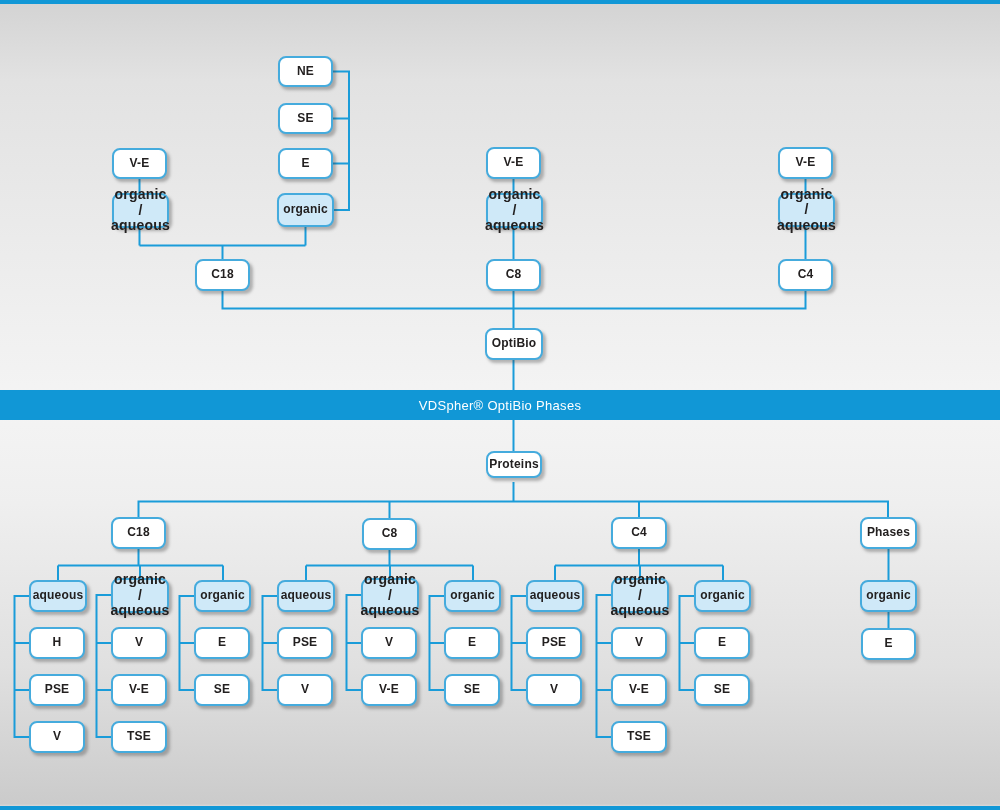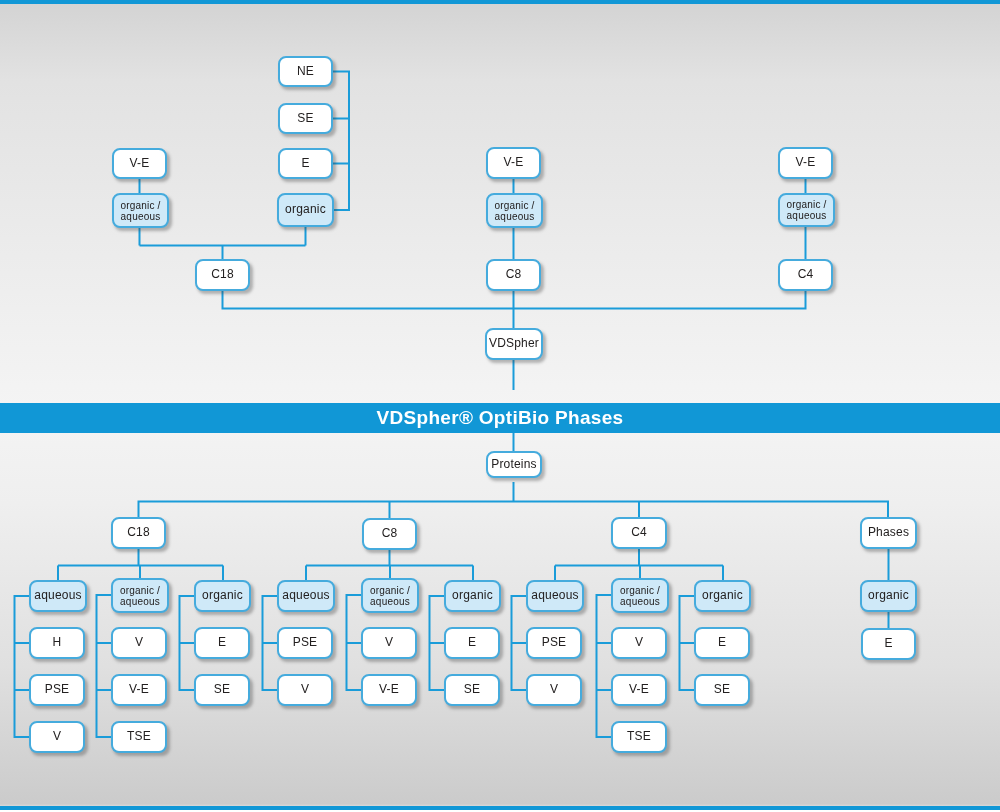--- a/index.html
+++ b/index.html
@@ -10,30 +10,30 @@
   }
   .stripe{position:absolute;left:0;width:1000px;background:#1197d6;}
   .stripe.top{top:0;height:4px;}
   .stripe.bottom{top:806px;height:4px;}
   .bottom-white{position:absolute;left:0;top:810px;width:1000px;height:2px;background:#ffffff;}
   svg.lines{position:absolute;left:0;top:0;z-index:1;}
   .n{
     position:absolute;z-index:2;box-sizing:border-box;
     background:#ffffff;border:2px solid #45abdd;border-radius:8px;
     display:flex;align-items:center;justify-content:center;
-    font-size:12px;font-weight:normal;color:#232020;text-align:center;
+    font-size:12px;font-weight:bold;color:#232020;text-align:center;
     box-shadow:2.5px 3px 3px rgba(60,60,60,0.35);
     line-height:1.1;letter-spacing:0.2px;
   }
   .hl{background:#cfe9f8;}
-  .two{white-space:pre-line;font-size:10px;}
+  .two{white-space:pre-line;font-size:14px;}
   #banner{
     position:absolute;left:0;top:390px;width:1000px;height:30px;z-index:2;
     background:#1197d6;color:#ffffff;display:flex;align-items:center;justify-content:center;
-    font-size:19px;font-weight:bold;letter-spacing:0.3px;margin-top:13px;
+    font-size:13px;font-weight:normal;letter-spacing:0.3px;
   }
 </style>
 </head>
 <body>
 
 <div id="canvas">
   <div class="stripe top"></div>
 
   <svg class="lines" width="1000" height="812">
     <g fill="none" stroke="#1a9cd9" stroke-width="2">
@@ -80,21 +80,21 @@
   <div class="n" style="left:486px;top:147px;width:55px;height:32px">V-E</div>
   <div class="n hl two" style="left:486px;top:193px;width:57px;height:35px">organic /
 aqueous</div>
   <div class="n" style="left:486px;top:259px;width:55px;height:32px">C8</div>
 
   <div class="n" style="left:778px;top:147px;width:55px;height:32px">V-E</div>
   <div class="n hl two" style="left:778px;top:193px;width:57px;height:34px">organic /
 aqueous</div>
   <div class="n" style="left:778px;top:259px;width:55px;height:32px">C4</div>
 
-  <div class="n" style="left:485px;top:328px;width:58px;height:32px">VDSpher</div>
+  <div class="n" style="left:485px;top:328px;width:58px;height:32px">OptiBio</div>
 
   <div id="banner">VDSpher® OptiBio Phases</div>
 
   <div class="n" style="left:486px;top:451px;width:56px;height:27px">Proteins</div>
 
   <div class="n" style="left:111px;top:517px;width:55px;height:32px">C18</div>
   <div class="n hl" style="left:29px;top:580px;width:58px;height:32px">aqueous</div>
   <div class="n hl two" style="left:111px;top:578px;width:58px;height:35px">organic /
 aqueous</div>
   <div class="n hl" style="left:194px;top:580px;width:57px;height:32px">organic</div>

